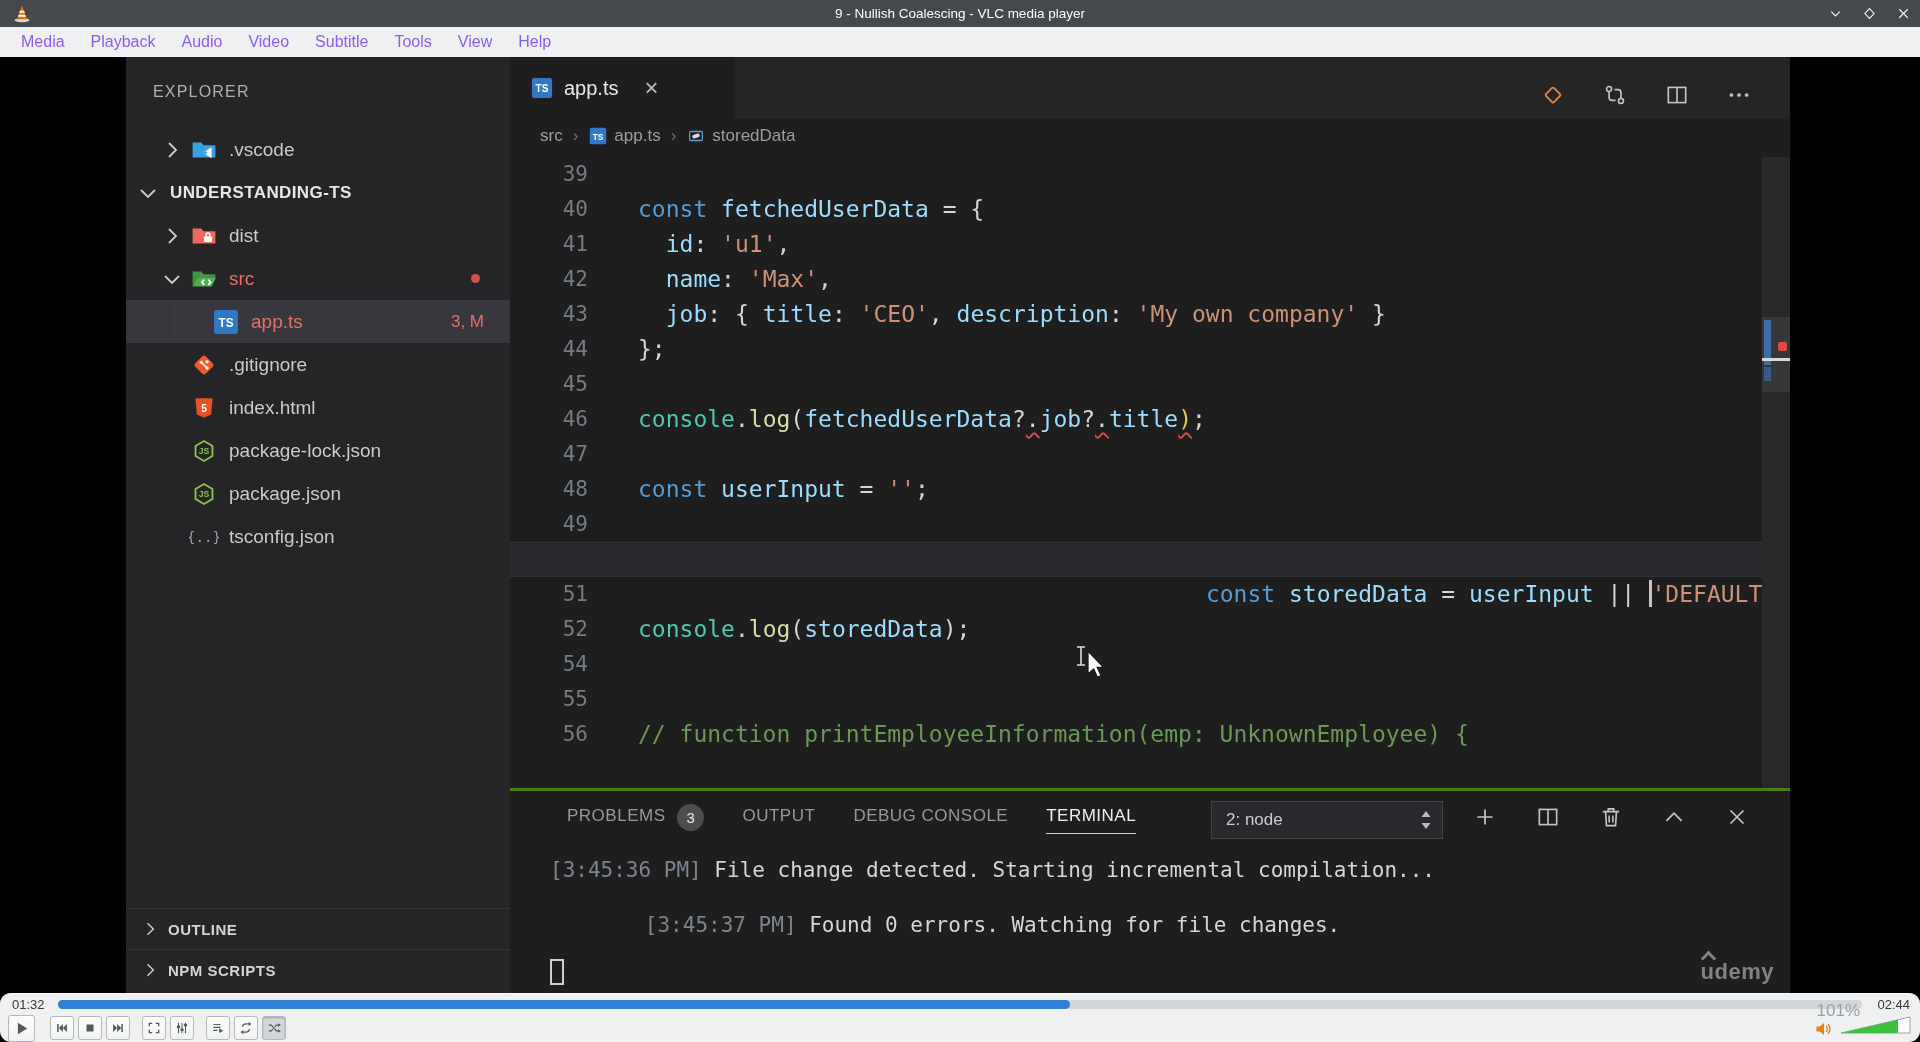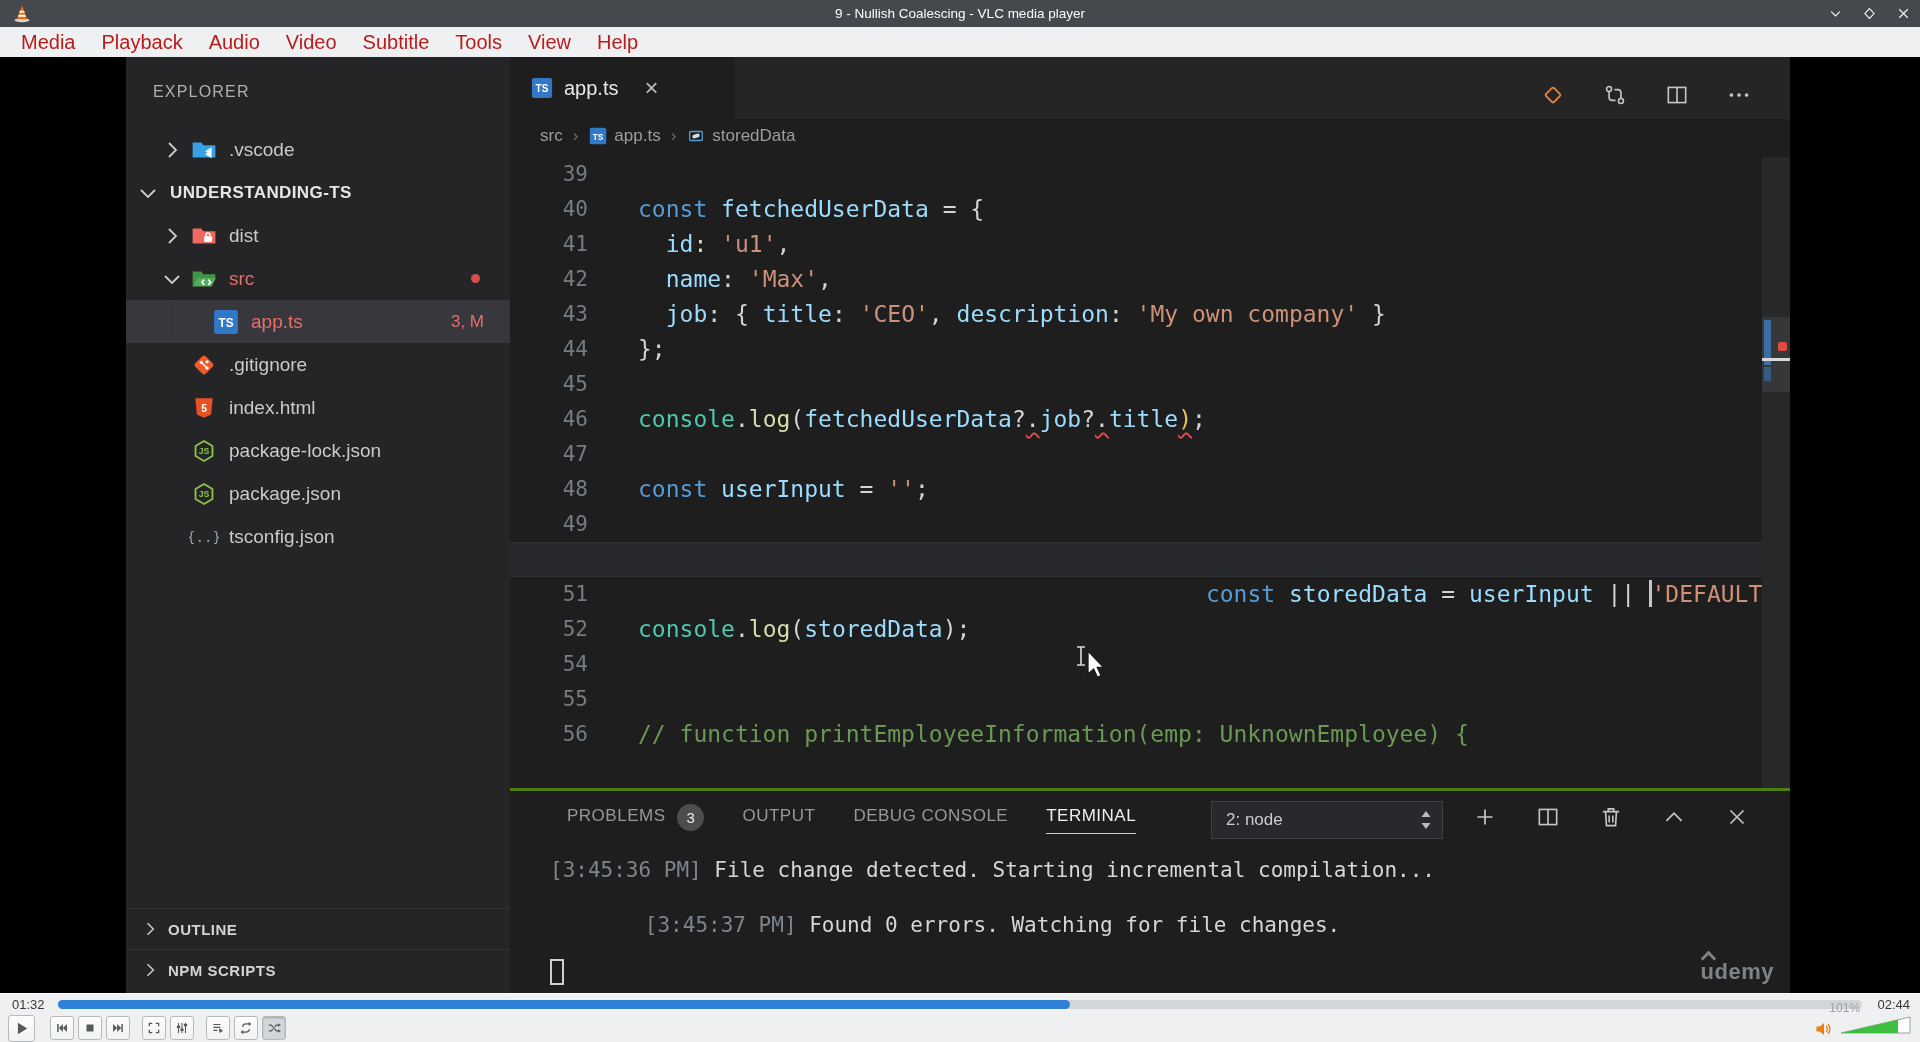--- a/index.html
+++ b/index.html
@@ -6,21 +6,21 @@
   #stage{position:relative;width:1920px;height:1042px;overflow:hidden;font-family:"Liberation Sans",sans-serif;background:#000;}
   
   #titlebar{position:absolute;left:0;top:0;width:1920px;height:27px;background:#45494e;display:flex;align-items:center;}
   #titlebar .cone{position:absolute;left:12px;top:3px;width:20px;height:21px;}
   #win-title{position:absolute;left:0;right:0;text-align:center;color:#fcfcfc;font-size:13.5px;}
   #win-controls{position:absolute;right:6px;top:2px;display:flex;gap:12px;}
   .win-btn{width:22px;height:22px;display:flex;align-items:center;justify-content:center;}
   .win-btn svg{width:17px;height:17px;}
   
   #menubar{position:absolute;left:0;top:27px;width:1920px;height:30px;background:#eff0f1;display:flex;align-items:center;padding-left:8px;box-sizing:border-box;}
-  .menu-item{padding:5px 13px;font-size:20px;color:#b91c1c;}
+  .menu-item{padding:5px 13px;font-size:16px;color:#8b5cf6;}
   
   #video{position:absolute;left:0;top:57px;width:1920px;height:936px;background:#000;}
   #vscode{position:absolute;left:126px;top:0;width:1664px;height:936px;background:#84cc16;}
   
   #sidebar{position:absolute;left:0;top:0;width:384px;height:936px;background:#252527;}
   .exp-header{position:absolute;left:27px;top:26px;font-size:16px;letter-spacing:1.2px;color:#b0b0b0;}
   #tree{position:absolute;left:0;top:71px;width:384px;}
   .trow{position:relative;height:43px;display:flex;align-items:center;font-size:19px;color:#c9cacb;box-sizing:border-box;}
   .trow.root{font-weight:bold;font-size:17px;letter-spacing:.4px;color:#e6e6e6;}
   .trow.selected{background:#37373d;}
@@ -86,33 +86,33 @@
   .tline{height:34px;line-height:34px;margin-bottom:21px;white-space:pre;text-align:center;}
   .t-time{color:#7d8590;}
   .t-text{color:#d6d6d6;}
   #term-cursor{position:absolute;left:40px;top:168px;width:14px;height:26px;border:2px solid #cfcfcf;box-sizing:border-box;}
   #watermark{position:absolute;right:16px;bottom:8px;font-size:22px;font-weight:bold;color:#8f959b;opacity:.85;letter-spacing:.5px;}
   #watermark .u-caret{position:absolute;left:2px;top:-6px;width:8px;height:8px;border-left:3px solid #8f959b;border-top:3px solid #8f959b;transform:rotate(45deg);}
   
   #mouse{position:absolute;left:1086px;top:593px;width:24px;height:32px;}
   #ibeam{position:absolute;left:1074px;top:588px;width:14px;height:22px;}
   
-  #vlcbar{position:absolute;left:0;top:993px;width:1920px;height:49px;background:#eff0f1;border-top:1px solid #fbfbfb;box-sizing:border-box;}
+  #vlcbar{position:absolute;left:0;top:993px;width:1920px;height:49px;background:#eff0f1;border-top:1px solid #fbfbfb;box-sizing:border-box;border-radius:11px;}
   #time-el{position:absolute;left:12px;top:3px;font-size:13px;color:#33383c;}
   #time-tot{position:absolute;right:10px;top:3px;font-size:13px;color:#33383c;}
   #seek{position:absolute;left:58px;right:58px;top:6px;height:9px;background:#d3d6d8;border-radius:5px;}
   #seek-fill{height:100%;background:#2f81d8;border-radius:5px;}
   #controls{position:absolute;left:6px;top:20px;height:28px;display:flex;align-items:center;}
   .vbtn{height:24px;width:24px;border:1px solid #b6b9bb;border-radius:3px;background:linear-gradient(#fdfdfd,#f1f2f3);display:flex;align-items:center;justify-content:center;padding:4px;box-sizing:border-box;}
   .vbtn svg{width:100%;height:100%;}
   .vbtn.big{height:27px;width:27px;padding:4px;margin-left:2px;}
   .vbtn.pressed{background:#d4d7d9;box-shadow:inset 0 1px 2px rgba(0,0,0,.25);}
   .ml15{margin-left:15px}.ml12{margin-left:12px}.ml4{margin-left:4px}
   #volume{position:absolute;right:8px;bottom:4px;display:flex;align-items:flex-end;}
-  #vol-pct{position:absolute;right:52px;top:-15px;font-size:12px;color:#9aa0a4;}
+  #vol-pct{position:absolute;right:52px;top:-15px;font-size:17px;color:#9aa0a4;}
   #volume .spk{width:20px;height:20px;margin-right:6px;margin-bottom:-1px;}
   #volume .wedge-wrap{position:relative;}
   .icon svg,.aicon svg,.tchev svg,.ticon svg,.bc-icon svg{width:100%;height:100%;display:block;}
 </style>
 </head>
 <body>
 
 <div id="stage">
 
   <div id="titlebar">

